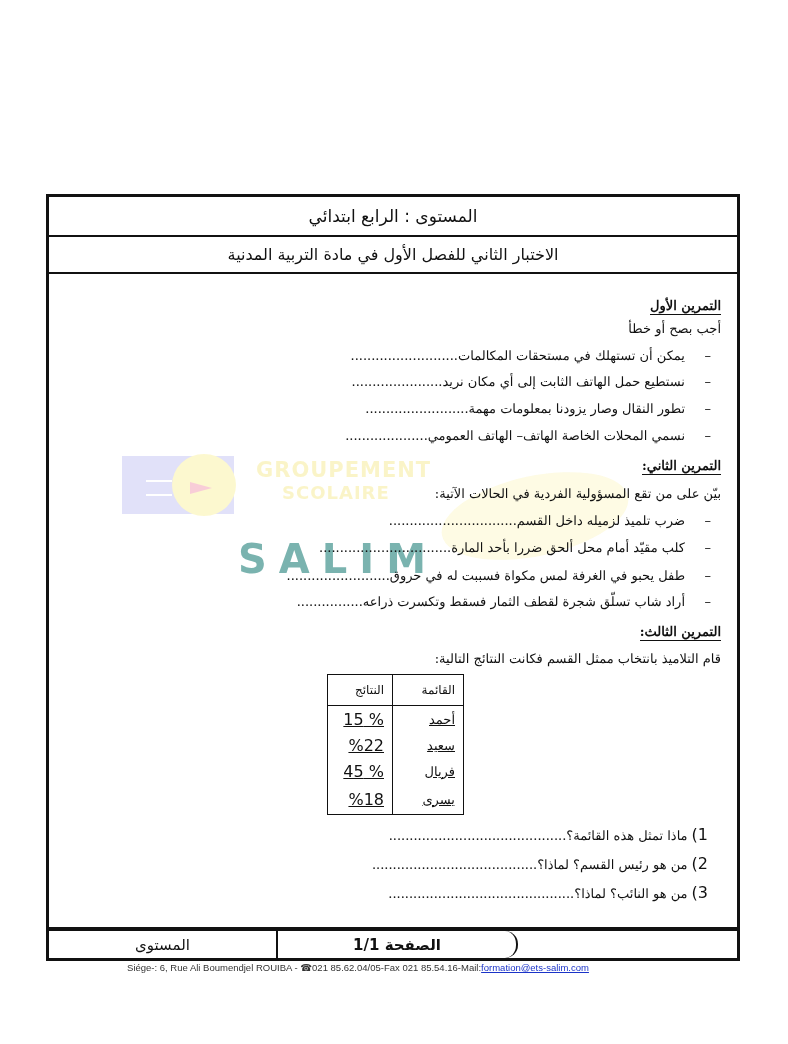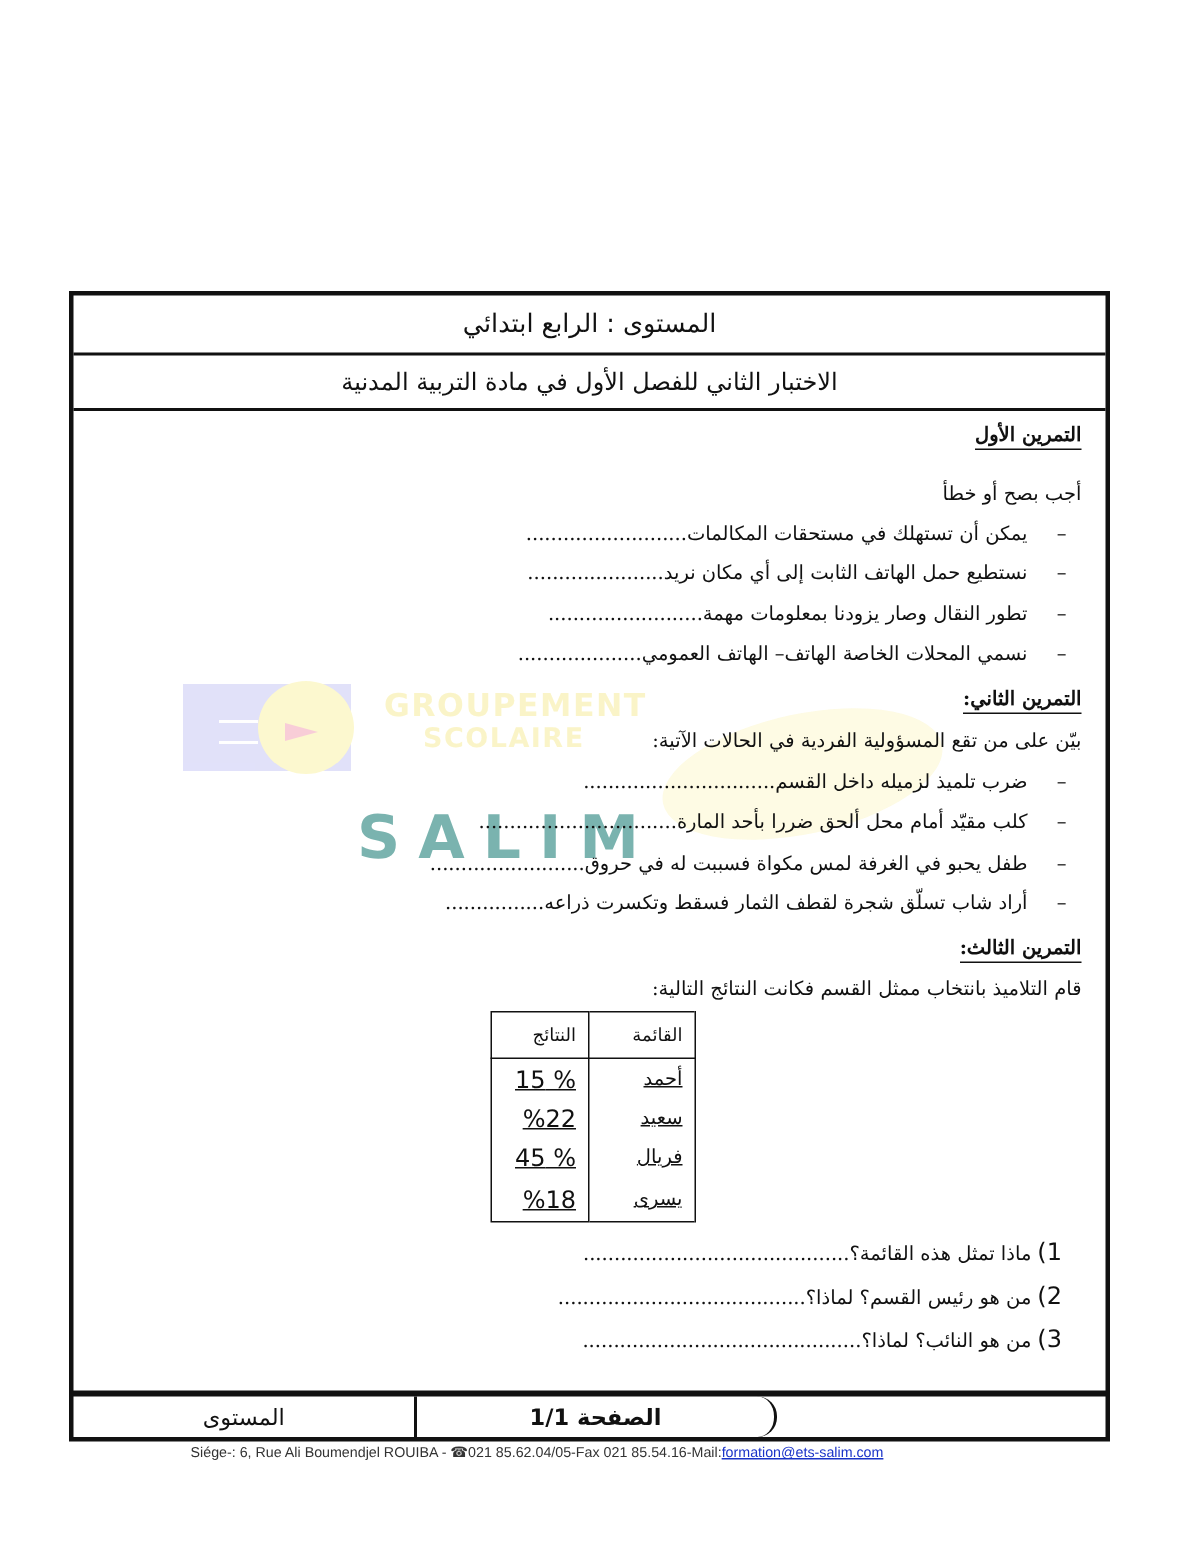--- a/index.html
+++ b/index.html
@@ -69,21 +69,21 @@
 <div class="page-box">
   <div class="row row-level">
     <span>المستوى : الرابع ابتدائي</span>
   </div>
   <div class="row row-title">
     <span>الاختبار الثاني للفصل الأول في مادة التربية المدنية</span>
   </div>
 
   <div class="content">
 
-    <div class="sec-title" style="top:8px;">التمرين الأول</div>
+    <div class="sec-title" style="top:24px;">التمرين الأول</div>
     <div class="line" style="top:47px;">أجب بصح أو خطأ</div>
     <div class="item" style="top:74px;">
       <span class="dash">–</span><span>يمكن أن تستهلك في مستحقات المكالمات</span><span class="dots">..........................</span>
     </div>
     <div class="item" style="top:100px;">
       <span class="dash">–</span><span>نستطيع حمل الهاتف الثابت إلى أي مكان نريد</span><span class="dots">......................</span>
     </div>
     <div class="item" style="top:127px;">
       <span class="dash">–</span><span>تطور النقال وصار يزودنا بمعلومات مهمة</span><span class="dots">.........................</span>
     </div>

